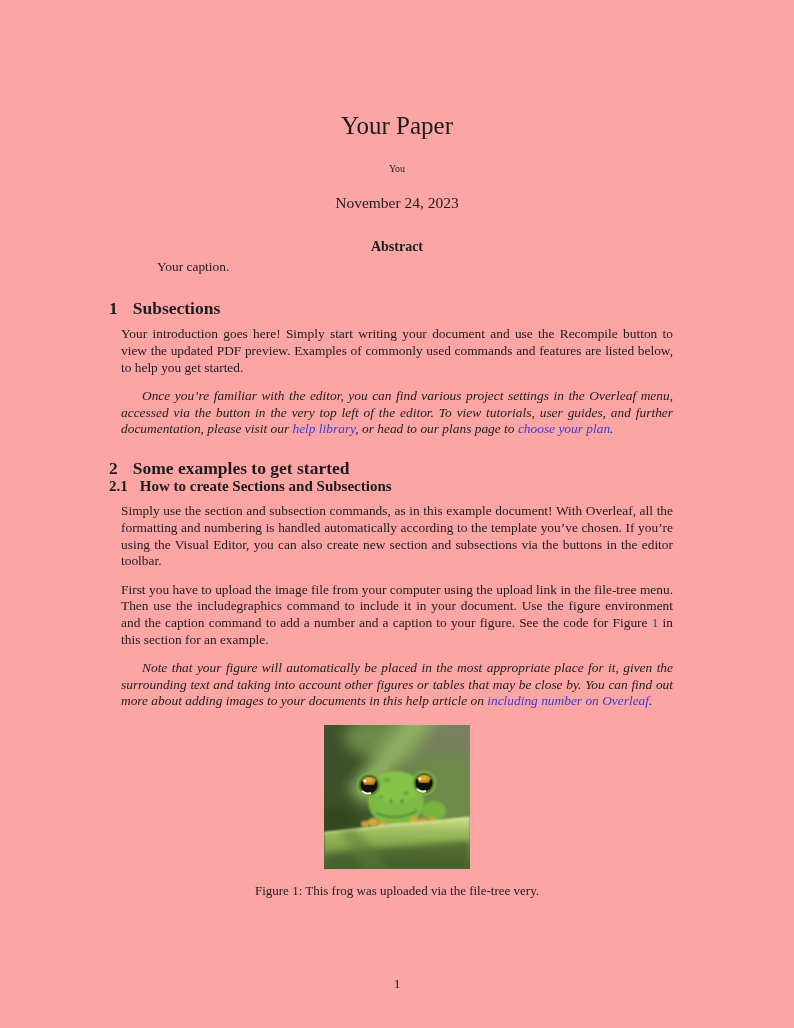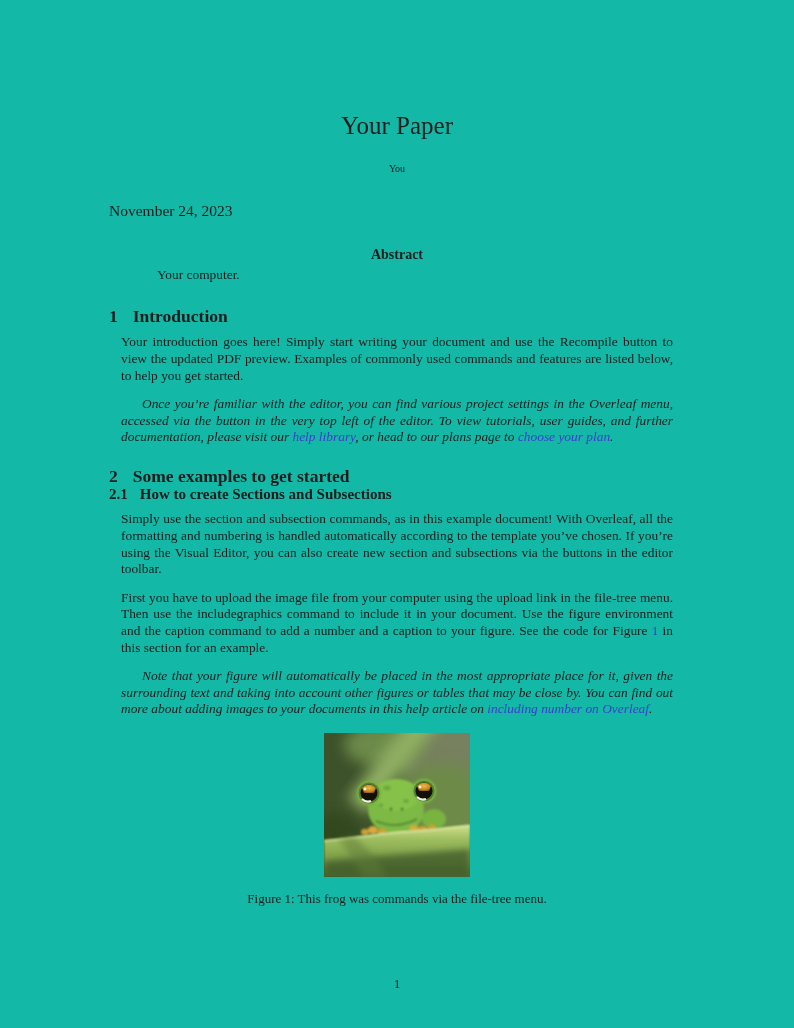--- a/index.html
+++ b/index.html
@@ -1,27 +1,27 @@
 <!DOCTYPE html>
 <html><head>
 <meta charset="utf-8">
 <style>
   html,body{margin:0;padding:0;background:#ffffff;}
   .page{
     position:relative;
     width:794px;height:1028px;
-    background:#14b8a6;
+    background:#fca5a5;
     font-family:"Liberation Serif","DejaVu Serif",serif;
     color:#1c1c1c;
     overflow:hidden;
   }
   .content{width:576px;margin:0 auto;padding-top:112px;}
   .doc-title{font-size:25px;text-align:center;line-height:1.15;}
   .doc-author{font-size:10px;text-align:center;margin-top:22px;}
-  .doc-date{font-size:15.5px;text-align:left;margin-top:28px;}
+  .doc-date{font-size:15.5px;text-align:center;margin-top:20px;}
   .abstract-heading{font-size:14px;font-weight:bold;text-align:center;margin-top:27px;}
   .abstract-body{font-size:13.4px;line-height:16.6px;margin-top:4px;padding:0 29px;text-indent:19px;text-align:justify;}
   .sec-heading{font-size:17.5px;font-weight:bold;line-height:1.15;}
   .sec-heading .sec-num{display:inline-block;margin-right:15px;}
   .sub-heading{font-size:15px;font-weight:bold;line-height:1.15;}
   .sub-heading .sec-num{display:inline-block;margin-right:12px;}
   .mt-sec1{margin-top:23px;}
   .mt-sec2{margin-top:20px;}
   .mt-sub{}
   .mt-sub2{margin-top:17px;}
@@ -44,24 +44,24 @@
 <body>
 
 <div class="page">
   <div class="content">
 
     <div class="doc-title">Your Paper</div>
     <div class="doc-author">You</div>
     <div class="doc-date">November 24, 2023</div>
 
     <div class="abstract-heading">Abstract</div>
-    <div class="abstract-body">Your computer.</div>
+    <div class="abstract-body">Your caption.</div>
 
     <div class="sec-heading mt-sec1">
-      <span class="sec-num">1</span><span>Introduction</span>
+      <span class="sec-num">1</span><span>Subsections</span>
     </div>
     <p class="body-par first">Your introduction goes here! Simply start writing your document and use the Recompile button to view the updated PDF preview. Examples of commonly used commands and features are listed below, to help you get started.</p>
     <p class="body-par indent"><span>Once you’re familiar with the editor, you can find various project settings in the Overleaf menu, accessed via the button in the very top left of the editor. To view tutorials, user guides, and further documentation, please visit our </span><a class="doclink">help library</a><span>, or head to our plans page to </span><a class="doclink">choose your plan</a><span>.</span></p>
 
     <div class="sec-heading mt-sec2">
       <span class="sec-num">2</span><span>Some examples to get started</span>
     </div>
 
     <div class="sub-heading mt-sub">
       <span class="sec-num">2.1</span><span>How to create Sections and Subsections</span>
@@ -138,18 +138,18 @@
           <ellipse cx="108" cy="95" rx="4" ry="3.4" fill="#cf9e36"></ellipse>
         </g>
 
         <path d="M0,107 C35,104 60,99 80,98 C105,97 130,93 146,92 L146,144 L0,144 Z" fill="url(#branchGrad)" filter="url(#bSml)"></path>
         <path d="M0,108 C35,105 60,100 80,99 C105,98 130,94 146,93" stroke="#e2ecad" stroke-width="1.6" fill="none" opacity="0.8" filter="url(#bSml)"></path>
         <path d="M0,144 L0,128 C40,124 100,120 146,116 L146,144 Z" fill="#41592a" opacity="0.75" filter="url(#bMed)"></path>
         <path d="M30,103 C50,122 60,134 62,144 L40,144 C30,130 22,115 14,106 Z" fill="#5d7c38" opacity="0.5" filter="url(#bMed)"></path>
       </svg>
     </div>
 
-    <div class="figure-caption">Figure 1: This frog was commands via the file-tree menu.</div>
+    <div class="figure-caption">Figure 1: This frog was uploaded via the file-tree very.</div>
 
   </div>
 
   <div class="page-number">1</div>
 </div>
 
 </body></html>

